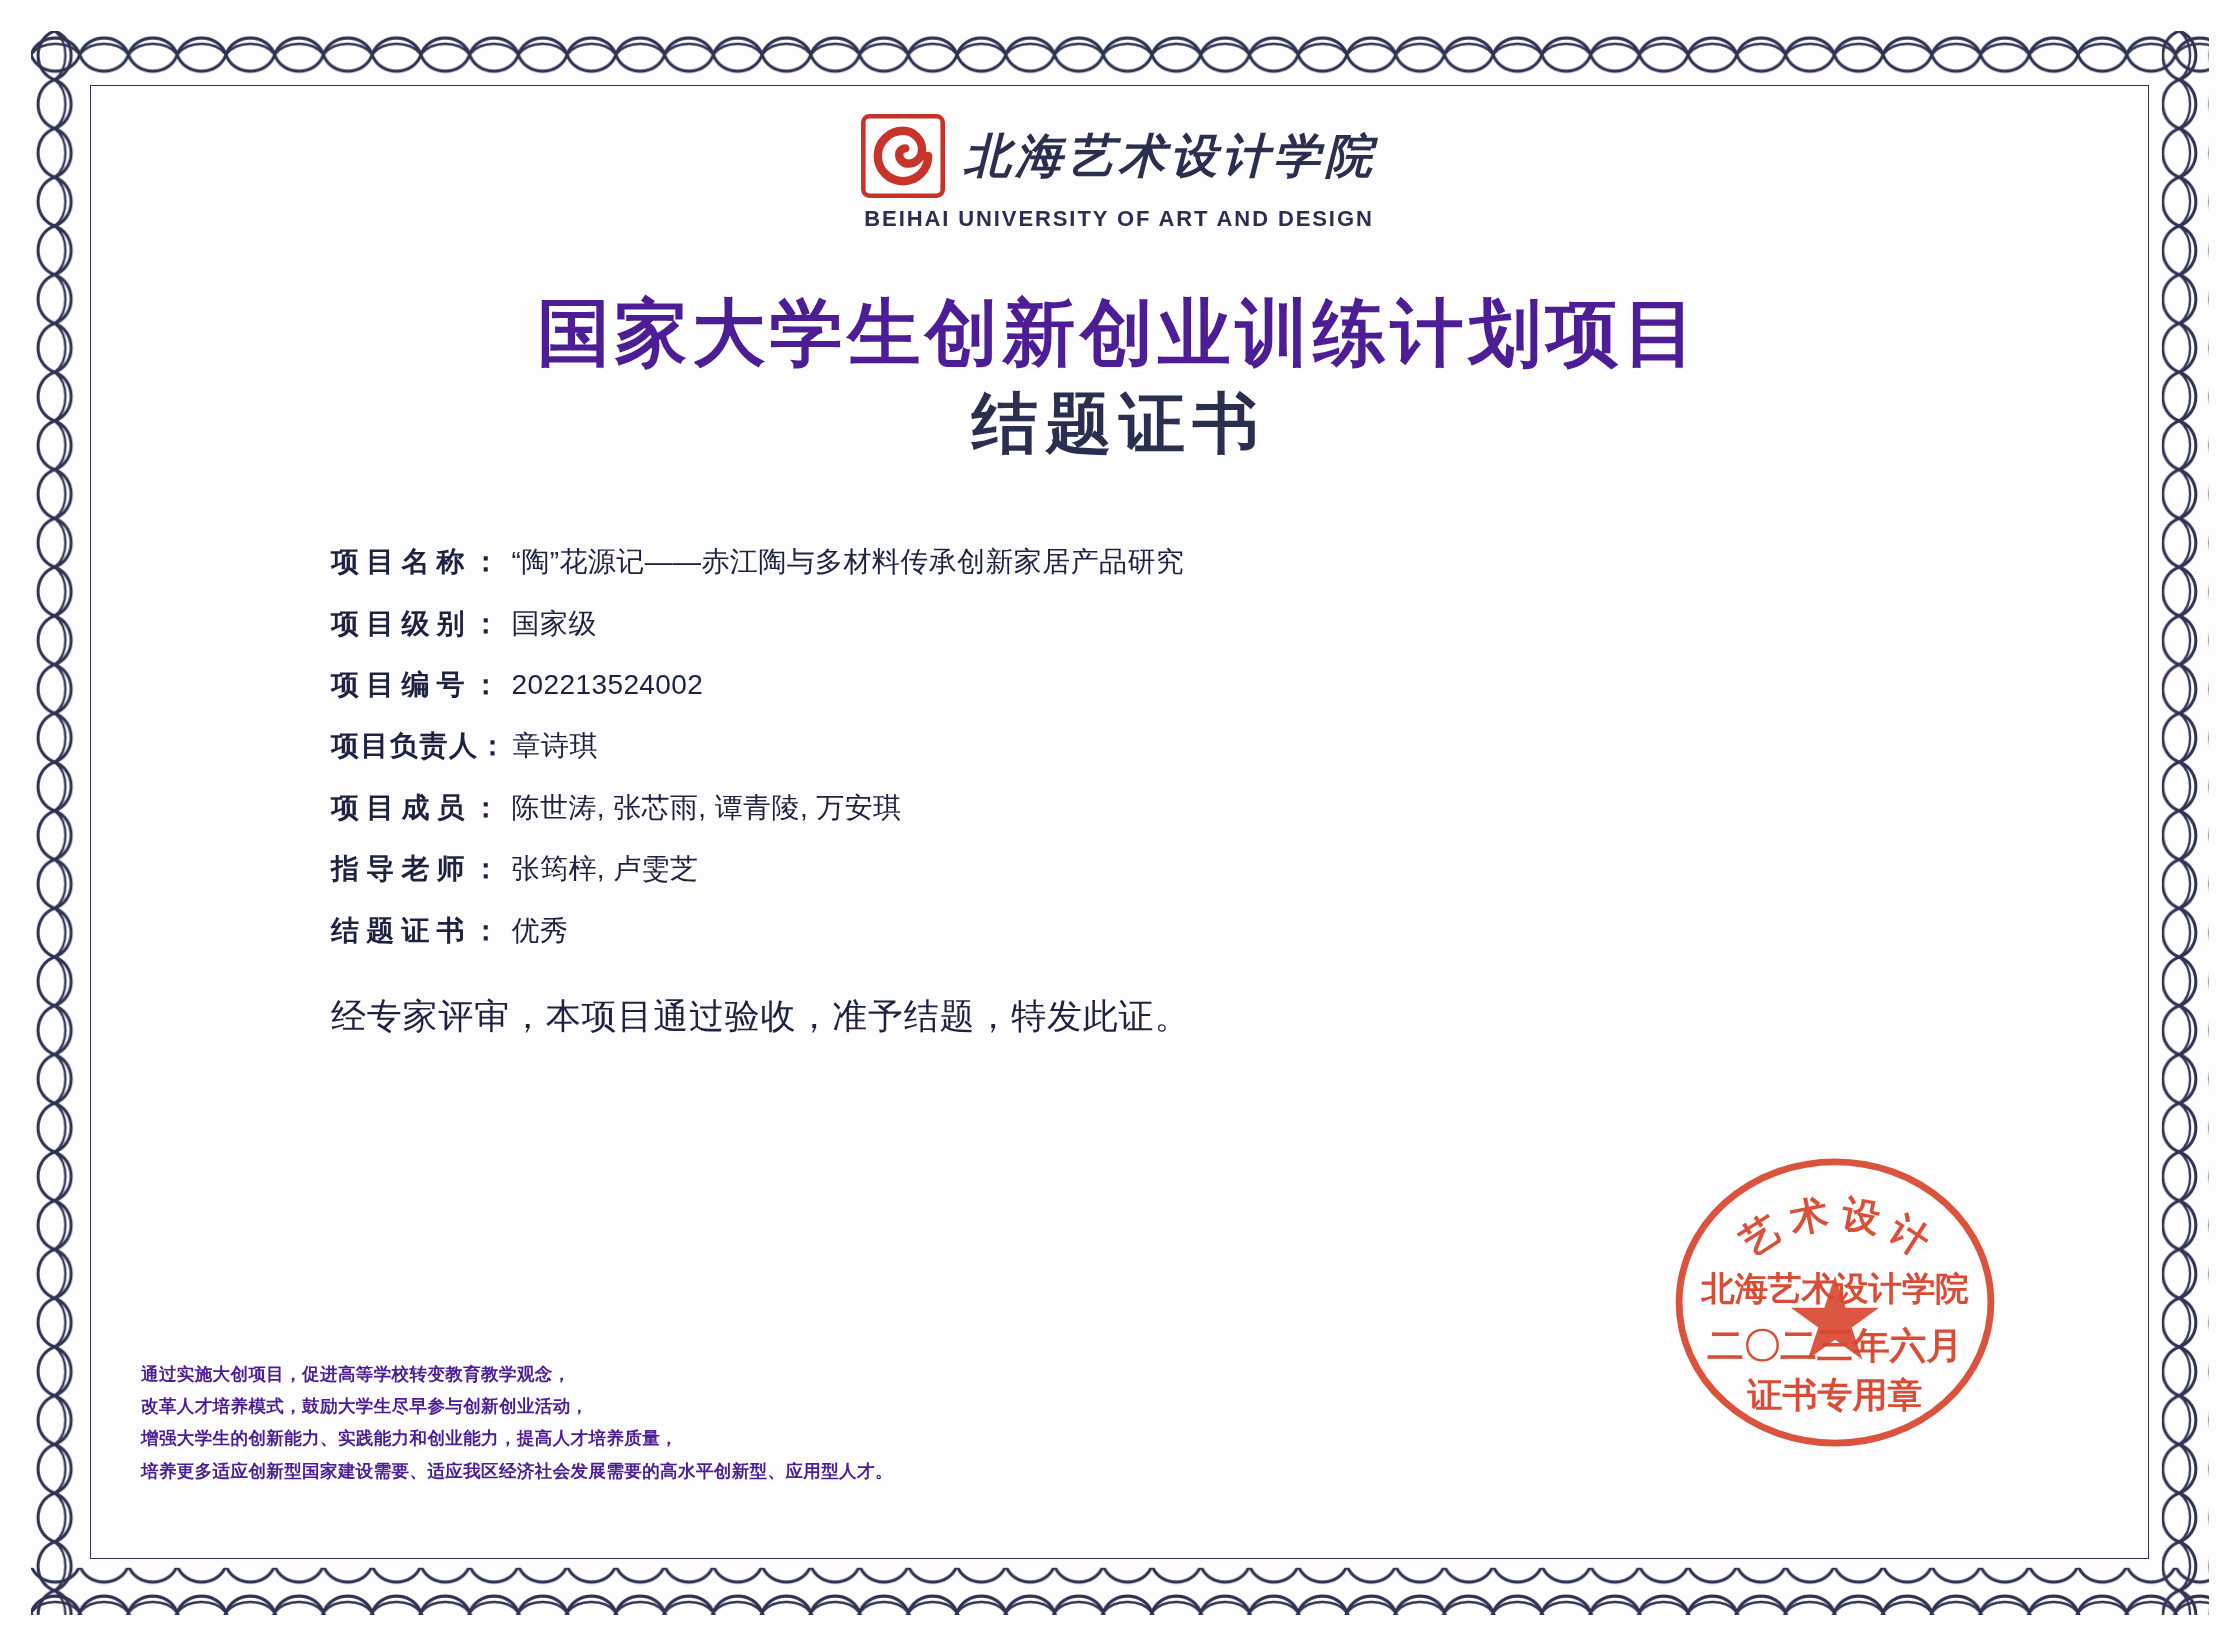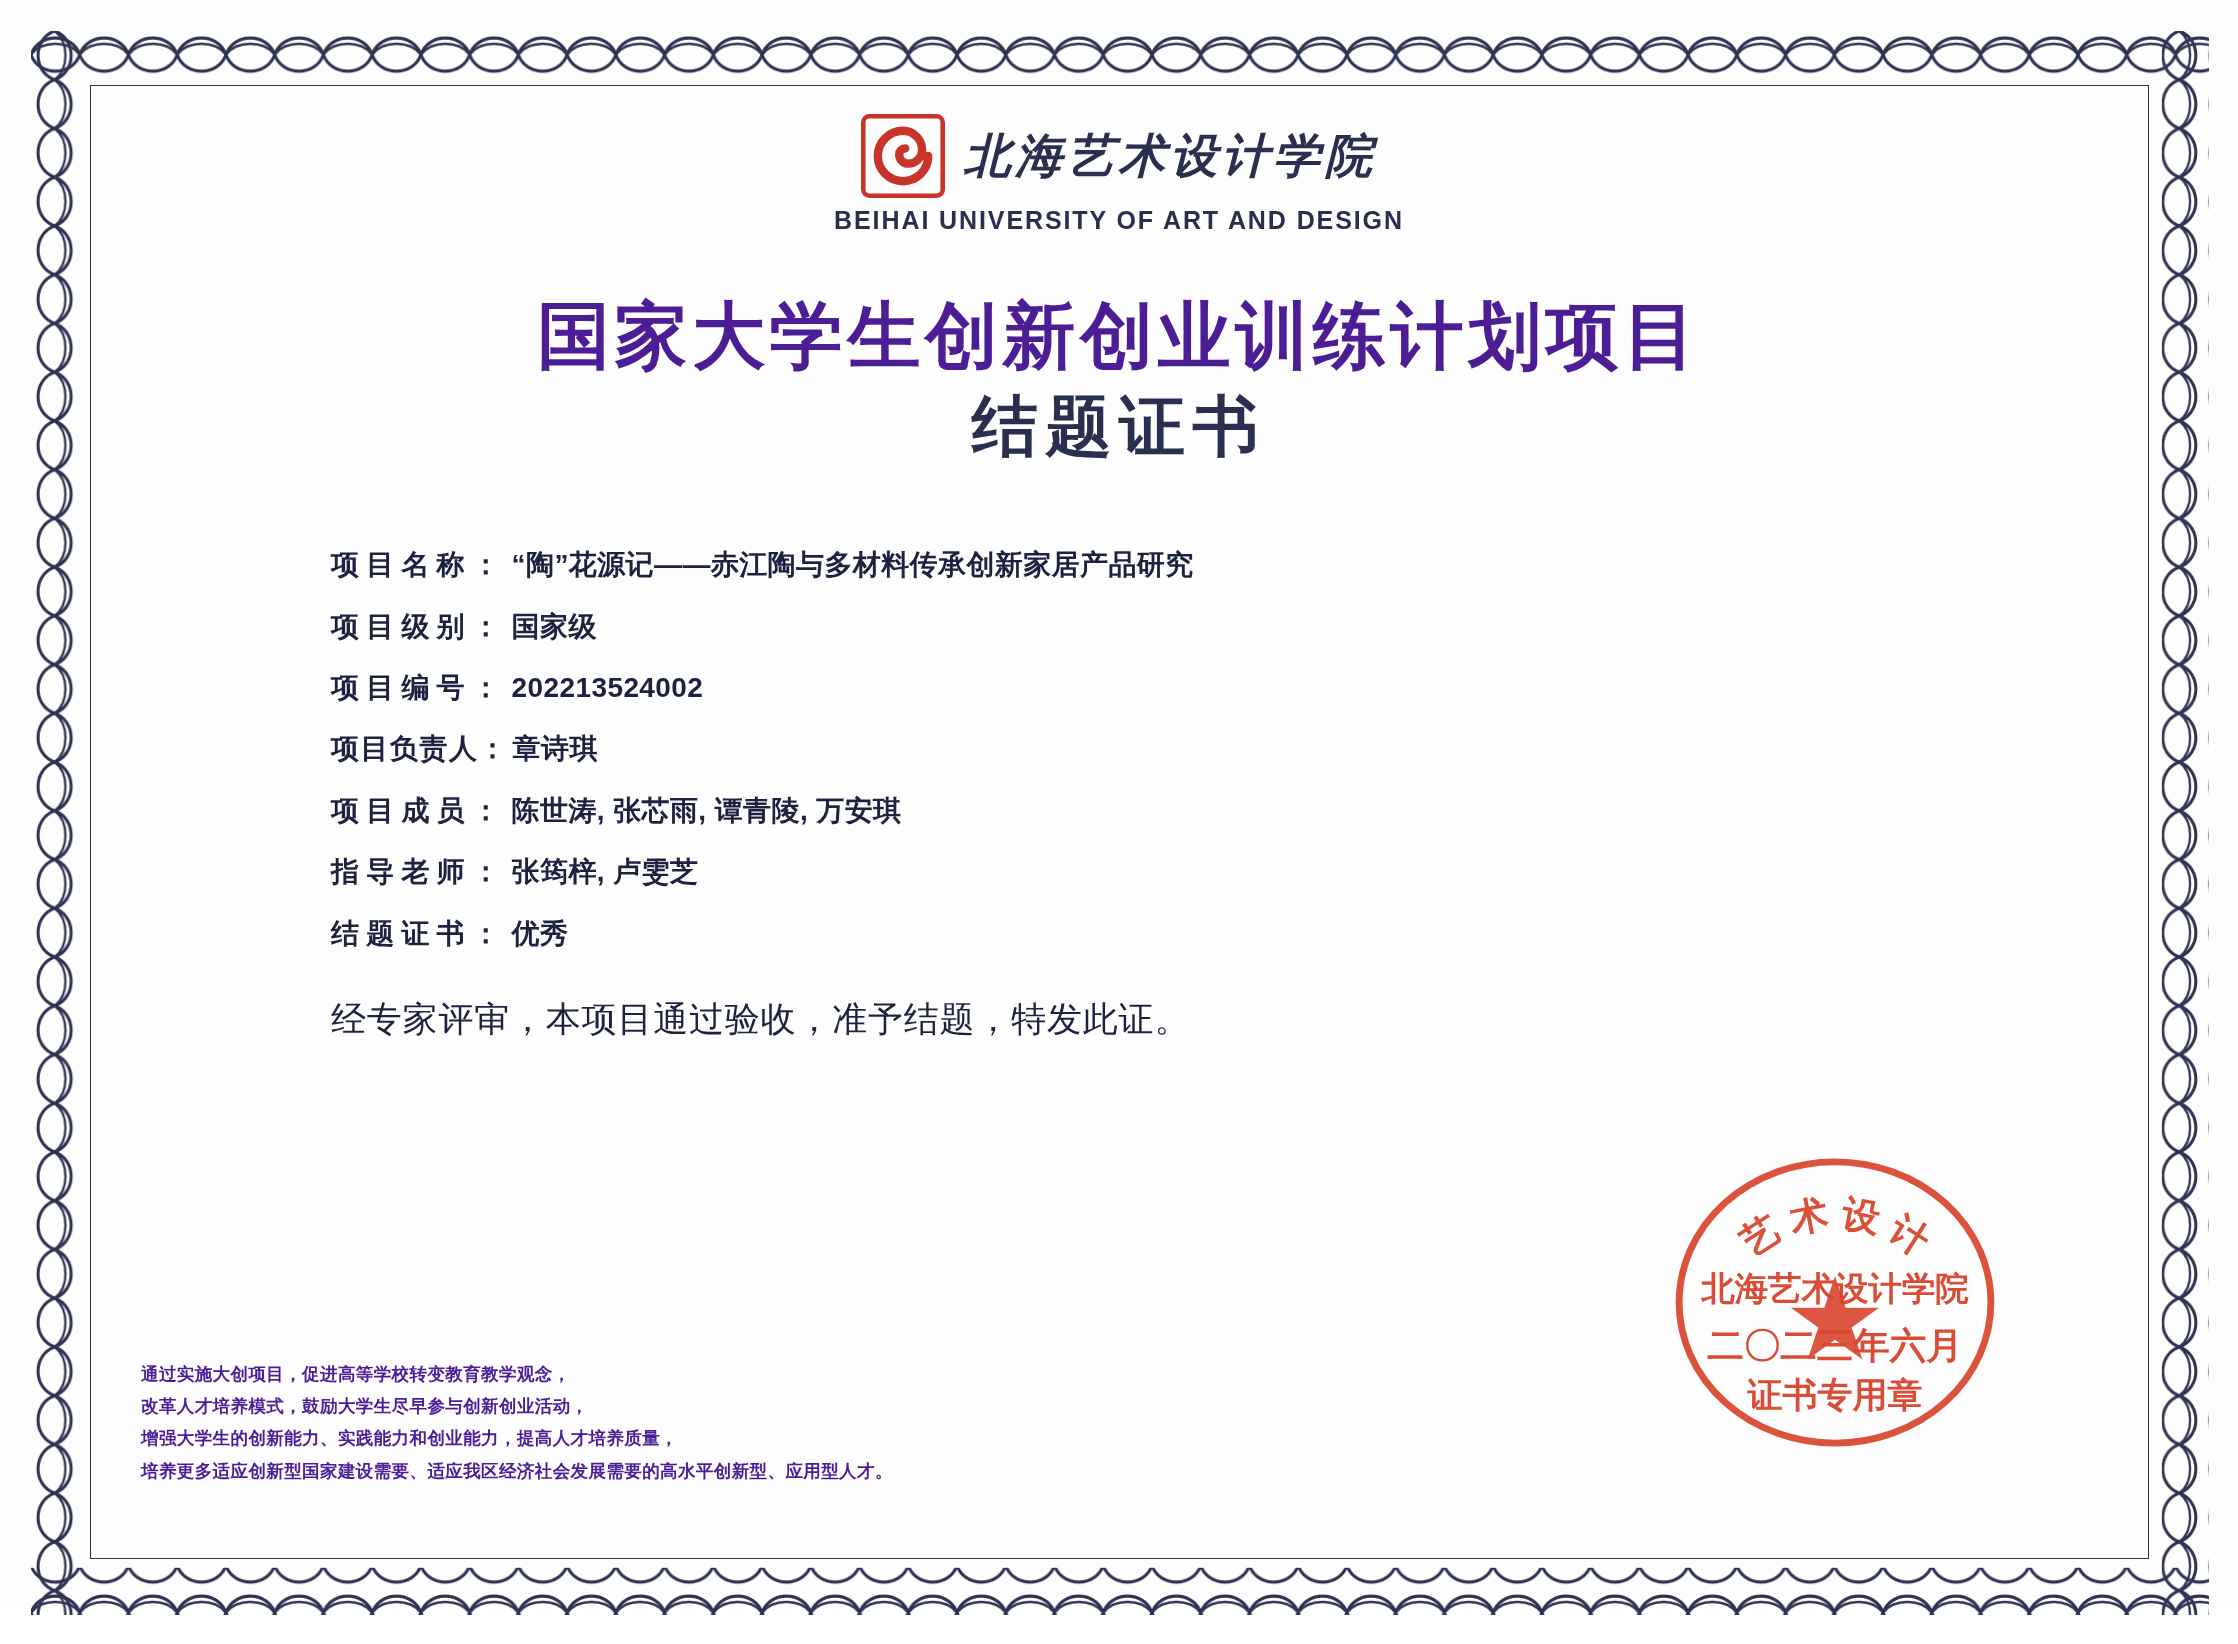--- a/index.html
+++ b/index.html
@@ -77,21 +77,21 @@
     font-family: "Liberation Serif", serif;
     font-size: 47px;
     letter-spacing: 4.6px;
     color: #2b2f4f;
     font-weight: 700;
     font-style: italic;
     white-space: nowrap;
   }
   .logo-en {
     margin-top: 7.6px;
-    font-size: 25px;
+    font-size: 22px;
     letter-spacing: 1.9px;
     color: #2b2f4f;
     font-weight: 700;
     white-space: nowrap;
   }
 
   
   .title-main {
     margin-top: 59px;
     text-align: center;
@@ -130,21 +130,21 @@
   }
   .field-label {
     white-space: nowrap;
     letter-spacing: 1.5px;
   }
   .field-label.wide {
     letter-spacing: 7.2px;
   }
   .field-value {
     margin-left: 4.6px;
-    font-weight: 700;
+    font-weight: 400;
     letter-spacing: 0.4px;
   }
   .statement {
     margin-top: 44px;
     font-size: 35px;
     font-weight: 400;
     color: #1d2240;
     letter-spacing: 0.8px;
   }
 

